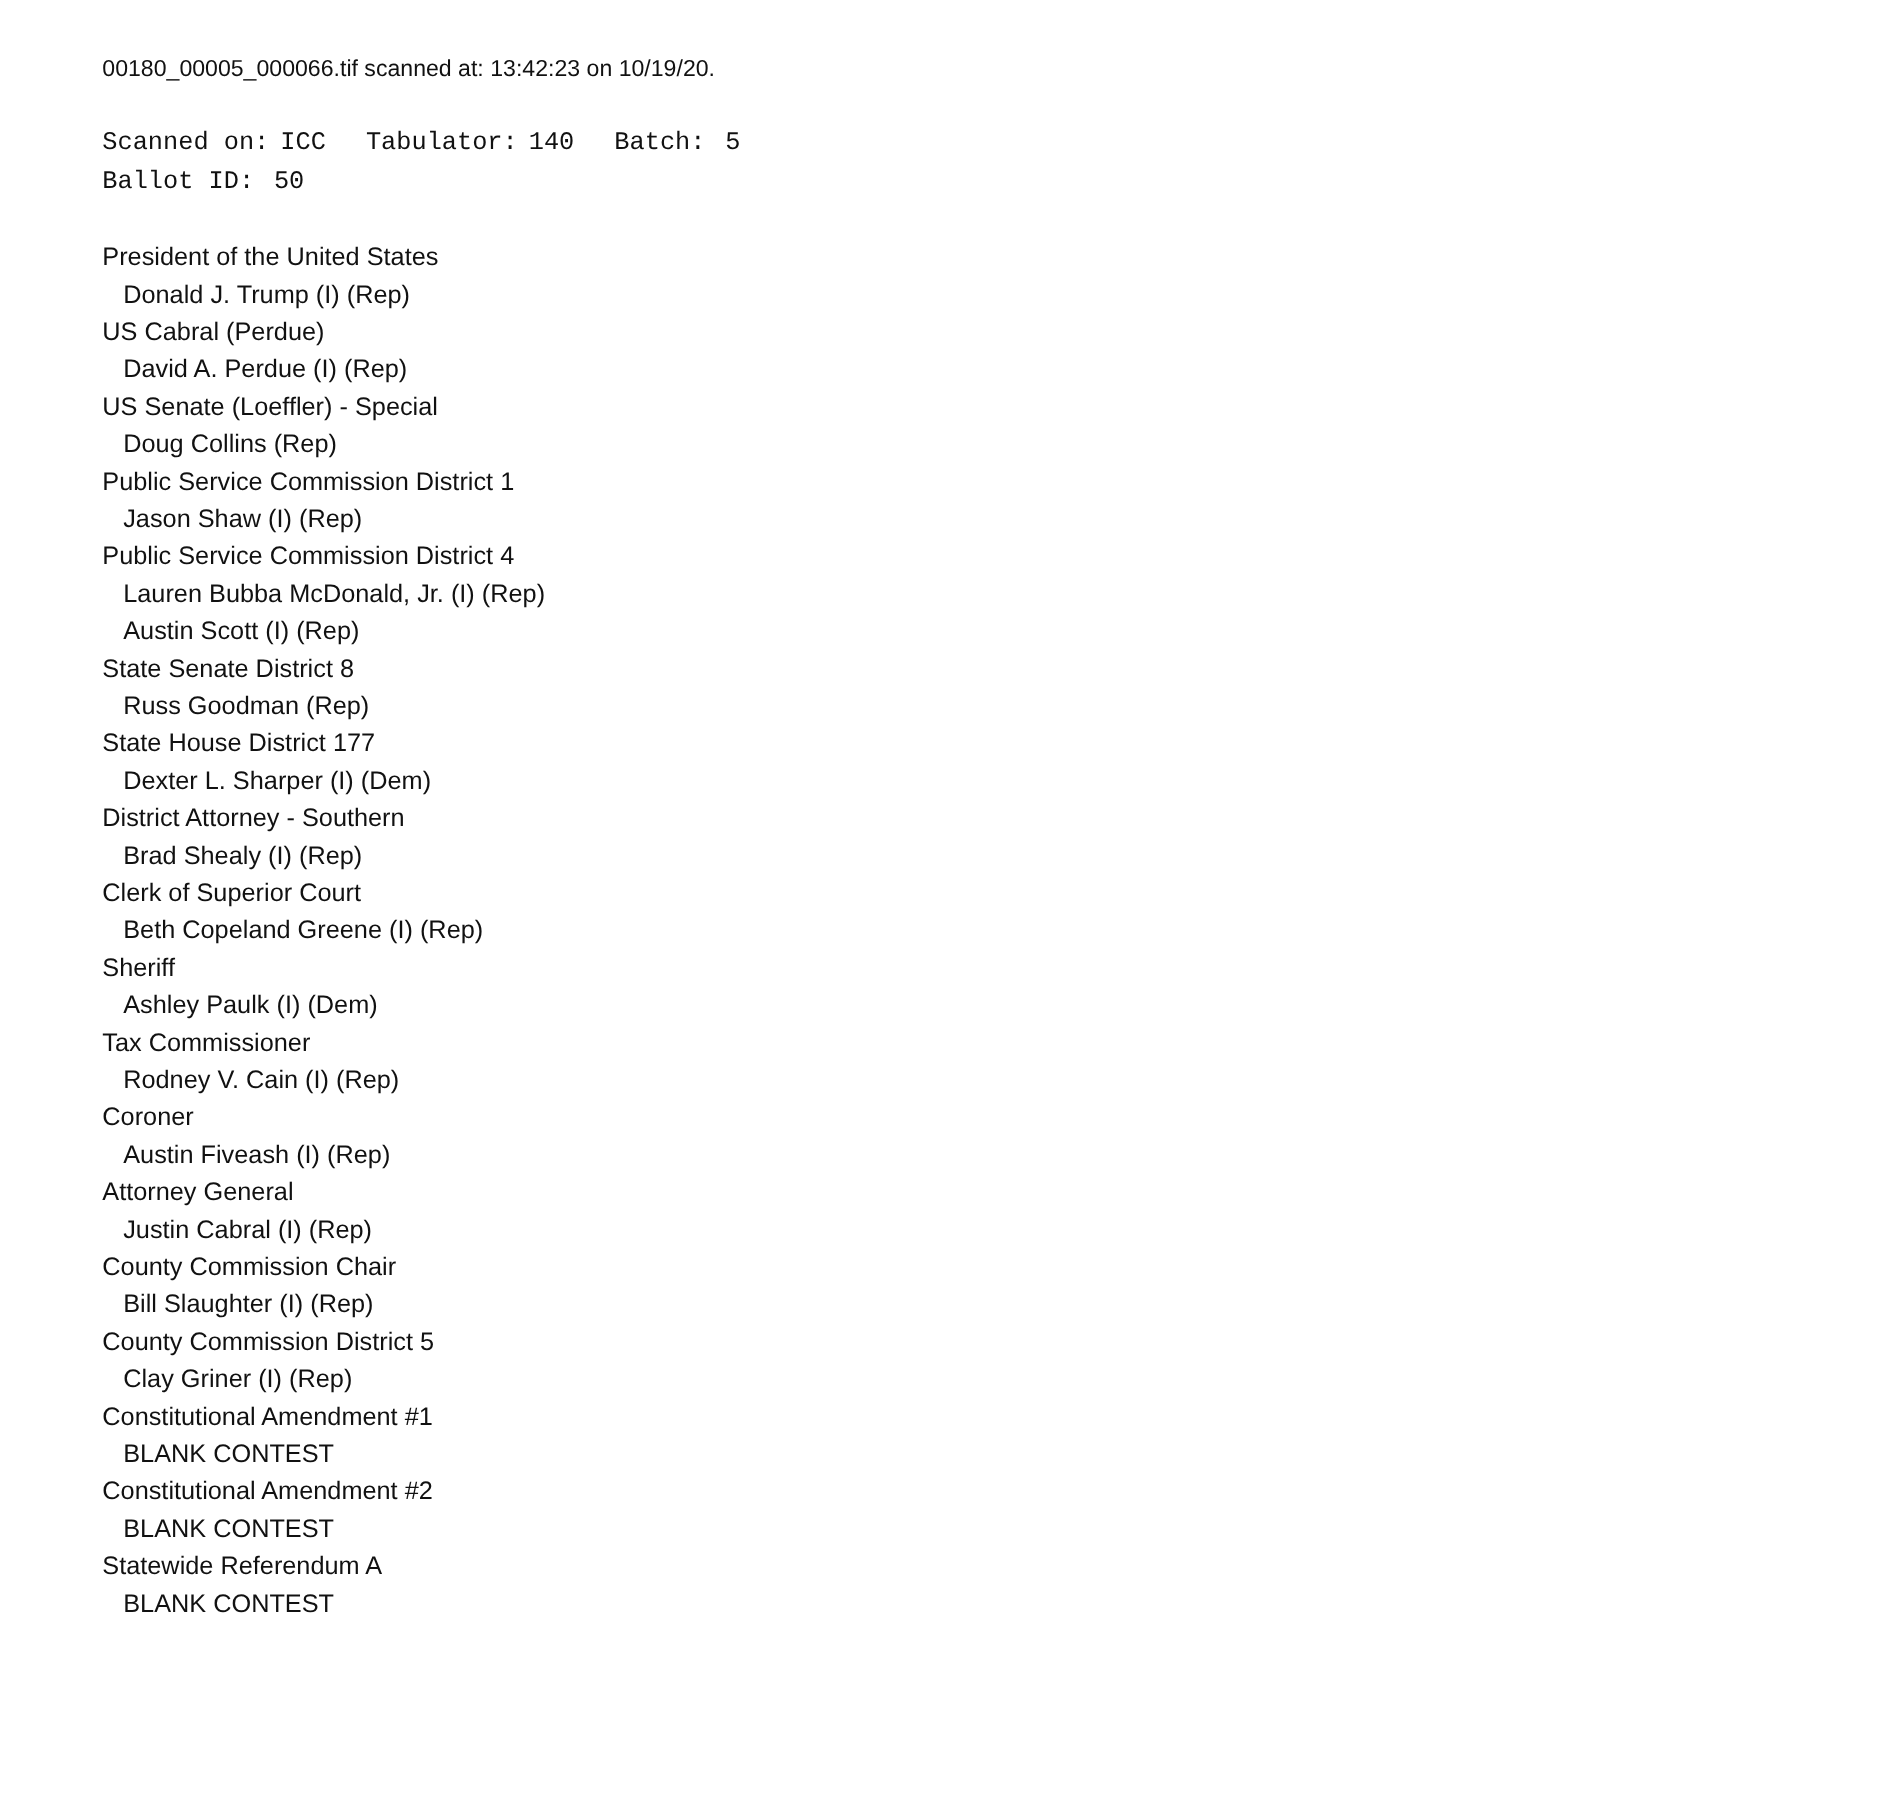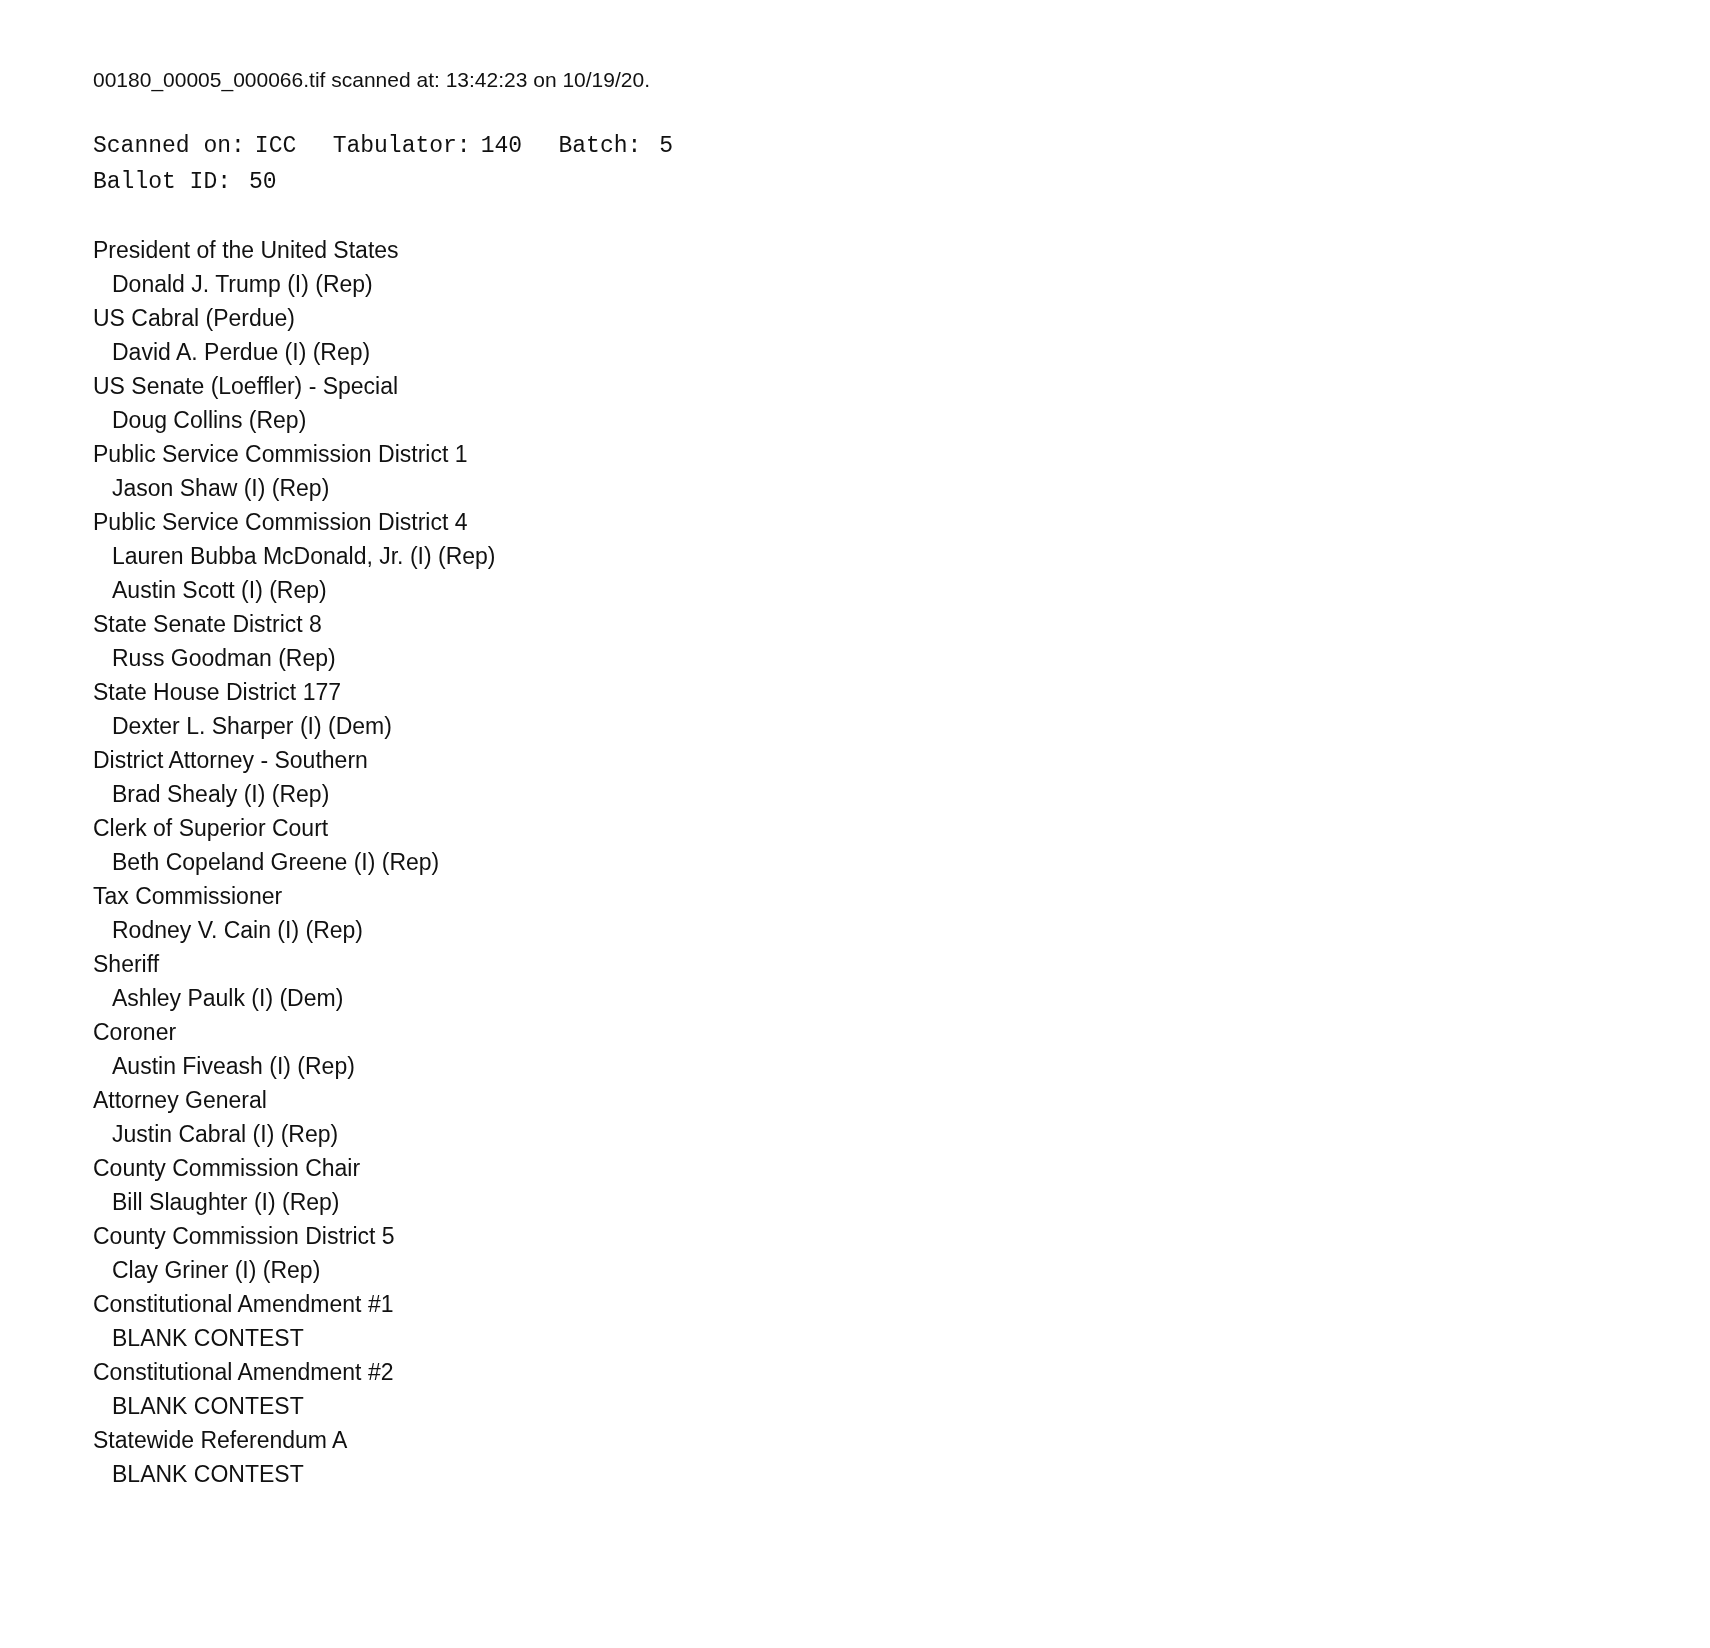--- a/index.html
+++ b/index.html
@@ -11,21 +11,21 @@
     width: 1710px;
     height: 1648px;
     color: #111111;
     font-family: "Liberation Sans", "DejaVu Sans", sans-serif;
     -webkit-font-smoothing: antialiased;
   }
   .page {
     box-sizing: border-box;
     width: 1710px;
     height: 1416px;
-    padding: 65px 40px 40px 93px;
+    padding: 48px 40px 40px 93px;
     background: #ffffff;
   }
   .scan-line {
     font-size: 21px;
     line-height: 30px;
     margin-bottom: 32px;
     white-space: nowrap;
   }
   .meta-block {
     margin-bottom: 34px;
@@ -122,27 +122,27 @@
       <div class="contest-name">District Attorney - Southern</div>
       <div class="contest-choice">Brad Shealy (I) (Rep)</div>
     </div>
 
     <div class="contest-block">
       <div class="contest-name">Clerk of Superior Court</div>
       <div class="contest-choice">Beth Copeland Greene (I) (Rep)</div>
     </div>
 
     <div class="contest-block">
-      <div class="contest-name">Tax Commissioner</div>
-      <div class="contest-choice">Rodney V. Cain (I) (Rep)</div>
+      <div class="contest-name">Sheriff</div>
+      <div class="contest-choice">Ashley Paulk (I) (Dem)</div>
     </div>
 
     <div class="contest-block">
-      <div class="contest-name">Sheriff</div>
-      <div class="contest-choice">Ashley Paulk (I) (Dem)</div>
+      <div class="contest-name">Tax Commissioner</div>
+      <div class="contest-choice">Rodney V. Cain (I) (Rep)</div>
     </div>
 
     <div class="contest-block">
       <div class="contest-name">Coroner</div>
       <div class="contest-choice">Austin Fiveash (I) (Rep)</div>
     </div>
 
     <div class="contest-block">
       <div class="contest-name">Attorney General</div>
       <div class="contest-choice">Justin Cabral (I) (Rep)</div>

